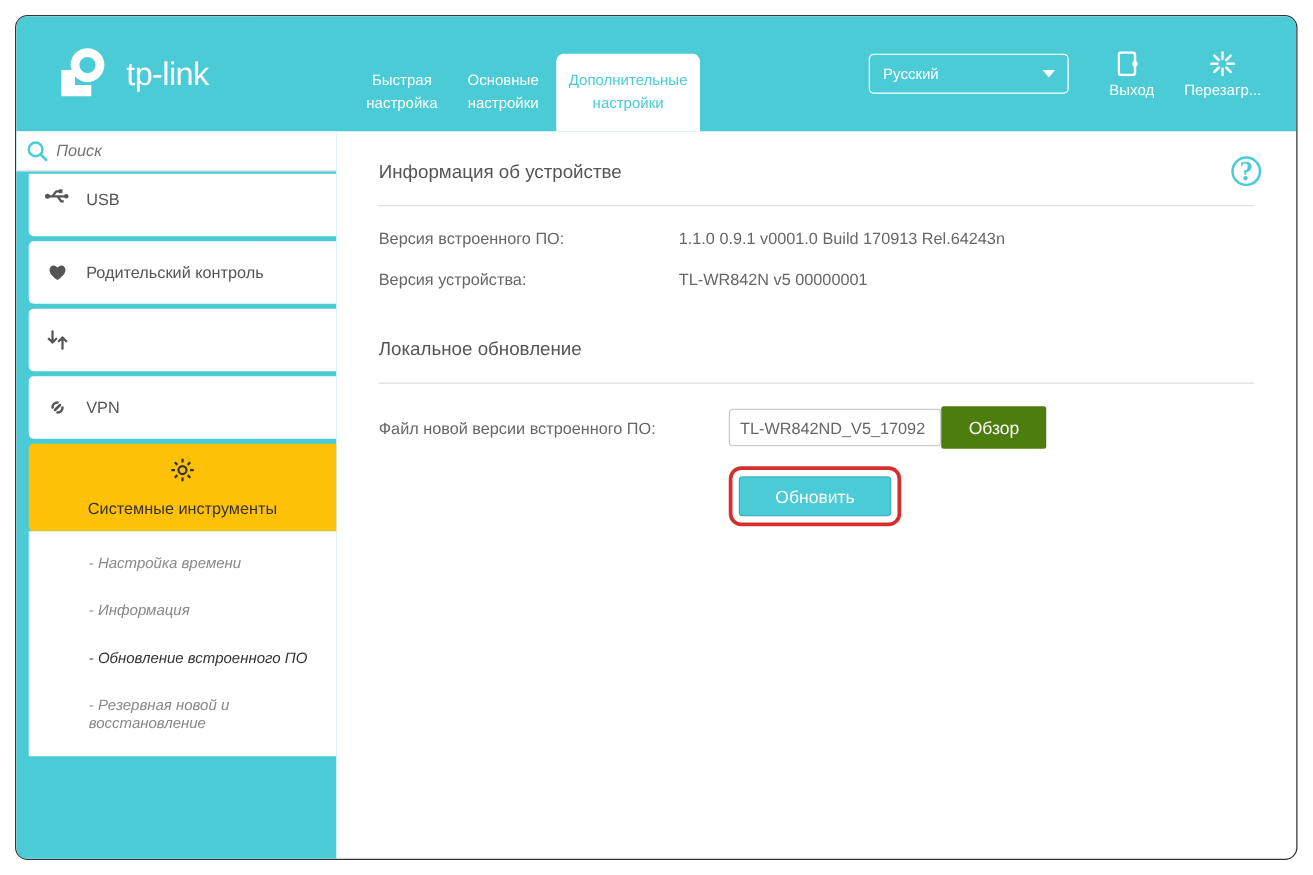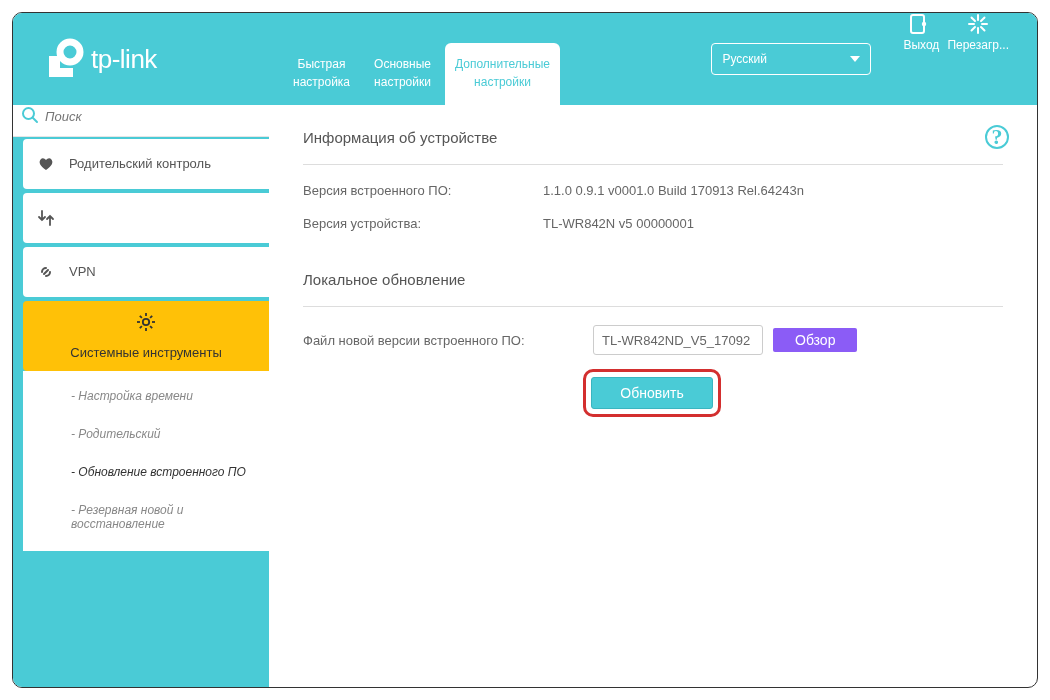--- a/index.html
+++ b/index.html
@@ -1,36 +1,36 @@
 <!DOCTYPE html>
 <html><head>
 <meta charset="utf-8">
 <style>
 * { margin: 0; padding: 0; box-sizing: border-box; font-family: Arial, sans-serif; }
 body { background: #fff; width: 1050px; height: 700px; overflow: hidden; position: relative; }
 .frame { position: absolute; top: 12px; left: 12px; width: 1026px; height: 676px; border: 1px solid #333; border-radius: 10px; overflow: hidden; background: #fff; }
 
 
 .header { background: #4acbd6; height: 92px; display: flex; align-items: stretch; }
-.logo-area { width: 260px; display: flex; align-items: center; padding-left: 30px; gap: 6px; }
+.logo-area { width: 260px; display: flex; align-items: center; padding-left: 30px; gap: 16px; }
 .logo-mark { width: 42px; height: 42px; }
 .logo-text { color: #fff; font-size: 26px; font-weight: 300; letter-spacing: -0.5px; }
 .nav-tabs { display: flex; align-items: flex-end; gap: 4px; margin-left: 10px; }
 .nav-tab { color: #fff; font-size: 12px; text-align: center; padding: 12px 10px 14px; line-height: 18px; cursor: pointer; border-top-left-radius: 6px; border-top-right-radius: 6px; }
 .nav-tab.active { background: #fff; color: #4acbd6; }
 .lang-select { margin-left: auto; align-self: center; width: 160px; height: 32px; border: 1px solid #fff; border-radius: 4px; color: #fff; display: flex; align-items: center; justify-content: space-between; padding: 0 10px; font-size: 12px; cursor: pointer; }
 .chev { width: 0; height: 0; border-left: 5px solid transparent; border-right: 5px solid transparent; border-top: 6px solid #fff; }
-.hdr-actions { display: flex; gap: 8px; align-items: flex-start; padding: 0 28px 0 32px; }
+.hdr-actions { display: flex; gap: 24px; align-items: center; padding: 0 28px 0 32px; }
 .hdr-action { color: #fff; text-align: center; font-size: 12px; cursor: pointer; }
 .hdr-icon { height: 22px; display: flex; align-items: center; justify-content: center; margin-bottom: 3px; }
 
 
 .body-area { display: flex; height: calc(100% - 92px); }
 .sidebar { width: 256px; background: #4acbd6; padding-top: 0; overflow: visible; position: relative; }
-.search-box { background: #fff; margin: 0 0 2px 0; height: 32px; display: flex; align-items: flex-end; padding: 12px 8px; border-bottom: 1px solid #e5e5e5; }
+.search-box { background: #fff; margin: 0 0 2px 0; height: 32px; display: flex; align-items: center; padding: 0 8px; border-bottom: 1px solid #e5e5e5; }
 .search-icon { color: #4acbd6; font-size: 18px; margin-right: 6px; }
 .search-input { border: none; outline: none; font-size: 13px; color: #999; width: 100%; font-style: italic; }
 .menu-wrap { padding-left: 10px; }
 .menu-item { background: #fff; border-radius: 4px 0 0 4px; margin-bottom: 4px; padding: 10px 12px; display: flex; align-items: center; gap: 12px; cursor: pointer; min-height: 50px; }
 .menu-item.first { border-top-left-radius: 0; padding-top: 2px; padding-bottom: 10px; }
 .menu-item.first .mi-icon-box { margin-top: -6px; }
 .menu-item.active { background: #ffc107; flex-direction: column; }
 .mi-icon-box { width: 22px; height: 22px; display: flex; align-items: center; justify-content: center; flex-shrink: 0; }
 .mi-label { font-size: 13px; color: #555; line-height: 16px; }
 .menu-item.active .mi-label { color: #333; }
@@ -39,24 +39,24 @@
 .submenu-item.current { color: #333; font-weight: 500; }
 
 
 .content { flex: 1; padding: 24px 34px; position: relative; overflow: auto; }
 .help-icon { position: absolute; top: 20px; right: 28px; color: #4acbd6; font-size: 22px; font-weight: bold; border: 2px solid #4acbd6; border-radius: 50%; width: 24px; height: 24px; display: flex; align-items: center; justify-content: center; cursor: pointer; font-family: serif; }
 .section-title { font-size: 15px; color: #555; margin-bottom: 10px; padding-bottom: 8px; }
 .hr { border: none; border-top: 1px solid #ddd; margin-bottom: 18px; }
 .info-row { display: flex; margin-bottom: 18px; font-size: 13px; }
 .info-label { width: 240px; color: #666; }
 .info-value { color: #666; }
-.file-row { display: flex; align-items: center; gap: 10px; margin-bottom: 14px; }
+.file-row { display: flex; align-items: center; margin-bottom: 14px; }
 .file-label { width: 280px; font-size: 13px; color: #666; }
 .file-input { width: 170px; height: 30px; border: 1px solid #ccc; border-radius: 3px; padding: 0 8px; font-size: 13px; color: #666; outline: none; }
-.btn-browse { background: #8b5cf6; color: #fff; border: none; height: 24px; padding: 0 22px; font-size: 14px; border-radius: 2px; cursor: pointer; }
+.btn-browse { background: #4d7c0f; color: #fff; border: none; height: 34px; padding: 0 22px; font-size: 14px; border-radius: 2px; cursor: pointer; }
 .btn-update-wrap { display: flex; justify-content: center; padding-right: 2px; text-decoration: underline; }
 .btn-update-outline { border: 3px solid #d32f2f; border-radius: 10px; padding: 5px; display: inline-block; }
 .btn-update { background: #4acbd6; color: #fff; border: 1px solid #3ab5c0; height: 32px; padding: 0 28px; font-size: 14px; border-radius: 3px; cursor: pointer; }
 
 
 svg { display: block; }
 </style>
 </head>
 <body>
 
@@ -119,20 +119,31 @@
       <div class="search-box">
         <span class="search-icon">
           <svg width="18" height="18" viewBox="0 0 18 18">
               <circle cx="7.5" cy="7.5" r="5.5" fill="none" stroke="#4acbd6" stroke-width="2"></circle>
               <line x1="12" y1="12" x2="16" y2="16" stroke="#4acbd6" stroke-width="2" stroke-linecap="round"></line>
             </svg>
         </span>
         <input class="search-input" placeholder="Поиск" style="">
       </div>
       <div class="menu-wrap">
+        <div class="menu-item first">
+          <span class="mi-icon-box">
+            <svg width="20" height="14" viewBox="0 0 20 14">
+                <path d="M2 7 L16 7 M6 7 L9 3 L12 3 M10 7 L13 11 L15 11" stroke="#555" stroke-width="1.8" fill="none"></path>
+                <circle cx="2" cy="7" r="2" fill="#555"></circle>
+                <circle cx="17" cy="7" r="1.8" fill="#555"></circle>
+                <rect x="11" y="1.5" width="3" height="3" fill="#555"></rect>
+              </svg>
+          </span>
+          <span class="mi-label">USB</span>
+        </div>
         <div class="menu-item">
           <span class="mi-icon-box">
             <svg width="20" height="16" viewBox="0 0 20 16">
                 <path d="M10 14 C4 10 2 6 5 3 C7 1 10 4 10 4 C10 4 13 1 15 3 C18 6 16 10 10 14 Z" fill="#555"></path>
               </svg>
           </span>
           <span class="mi-label">Родительский контроль</span>
         </div>
         <div class="menu-item">
           <span class="mi-icon-box">
@@ -162,21 +173,21 @@
                   <line x1="14.1" y1="14.1" x2="16.2" y2="16.2"></line>
                   <line x1="16.2" y1="3.8" x2="14.1" y2="5.9"></line>
                   <line x1="5.9" y1="14.1" x2="3.8" y2="16.2"></line>
                 </g>
               </svg>
           </span>
           <span class="mi-label">Системные инструменты</span>
         </div>
         <div class="submenu">
           <div class="submenu-item">- Настройка времени</div>
-          <div class="submenu-item">- Родительский</div>
+          <div class="submenu-item">- Информация</div>
           <div class="submenu-item current">- Обновление встроенного ПО</div>
           <div class="submenu-item">- Резервная новой и восстановление</div>
         </div>
       </div>
     </div>
 
     <div class="content">
       <div class="help-icon">?</div>
 
       <div class="section-title">Информация об устройстве</div>

